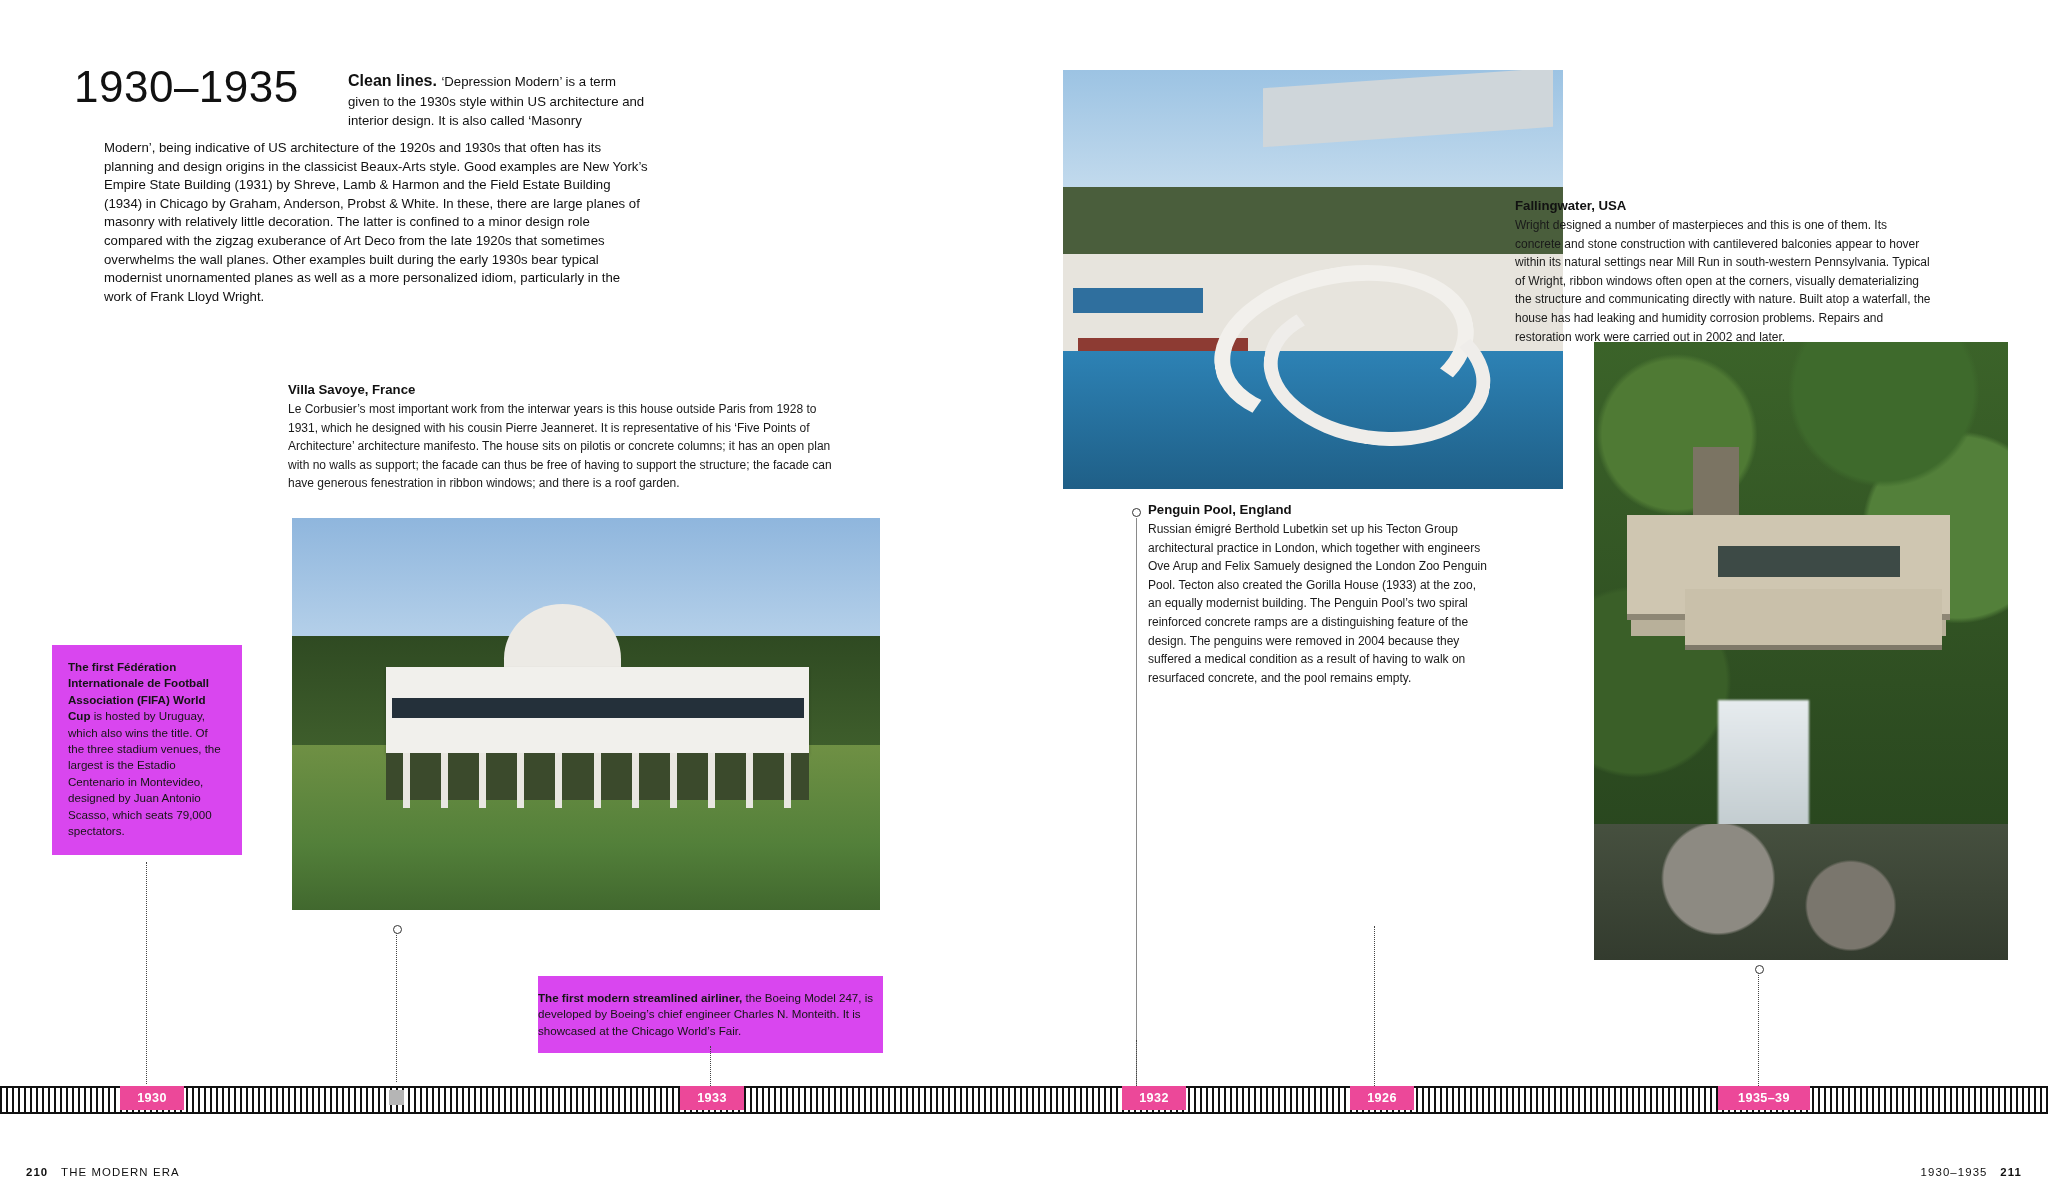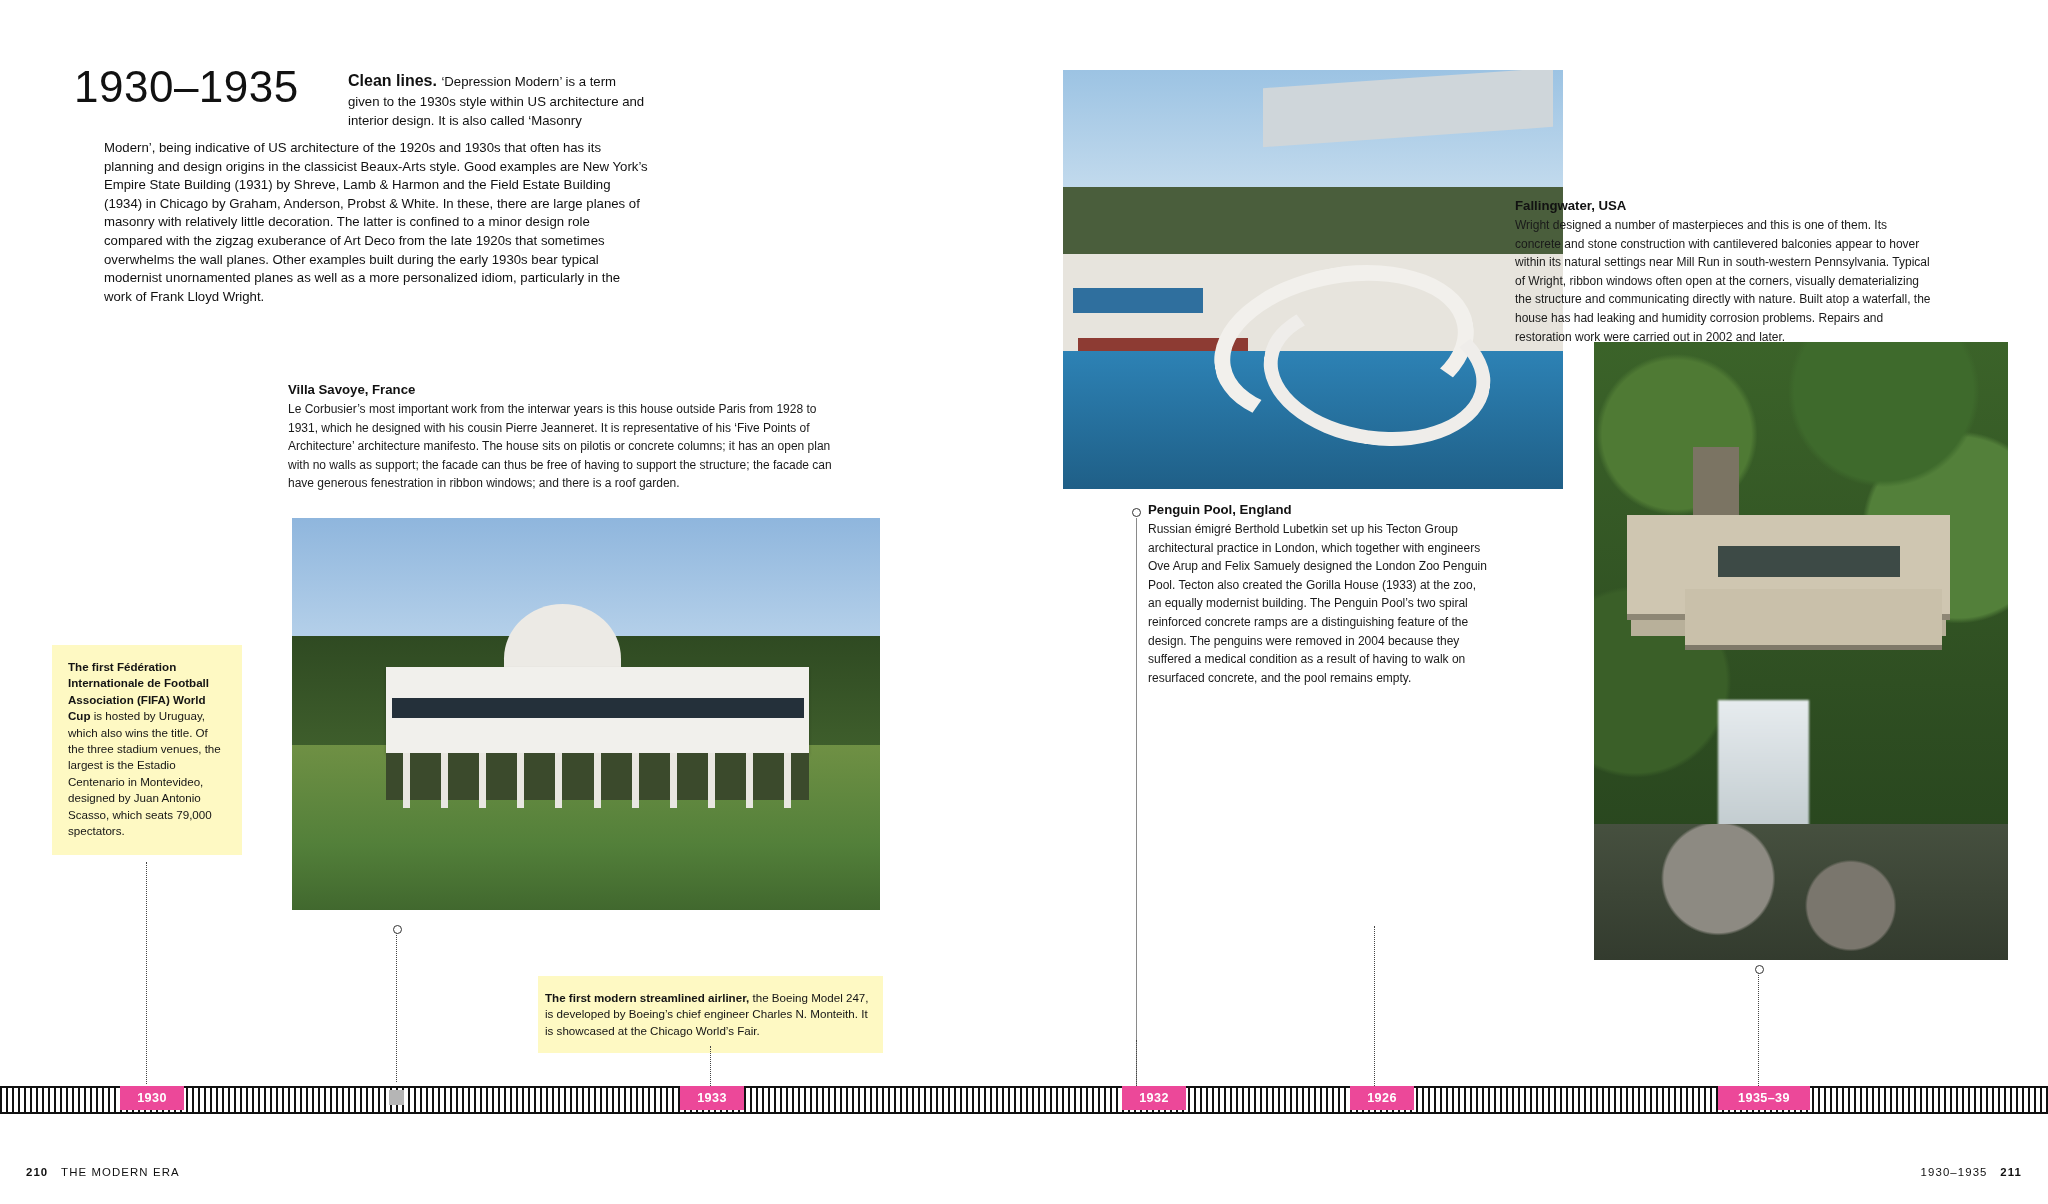--- a/index.html
+++ b/index.html
@@ -124,37 +124,37 @@
   }
   .vs-pilotis i {
     position: absolute; top: 0; width: 7px; height: 100%;
     background: #e9e7e1;
     display: block;
   }
 
   
   .note {
     position: absolute;
-    background: #fef9c3;
+    background: #d946ef;
     font-size: 11.6px;
     line-height: 16.4px;
     color: #141414;
     padding: 14px 16px 16px 16px;
     box-sizing: border-box;
   }
   .note-fifa {
     left: 52px;
     top: 645px;
     width: 190px;
   }
   .note-airliner {
     left: 538px;
     top: 976px;
     width: 345px;
-    padding: 14px 7px;
+    padding: 14px 0;
   }
   .note-monopoly {
     left: 1262px;
     top: 813px;
     width: 240px;
     padding: 14px 15px;
   }
 
   
   .timeline {

